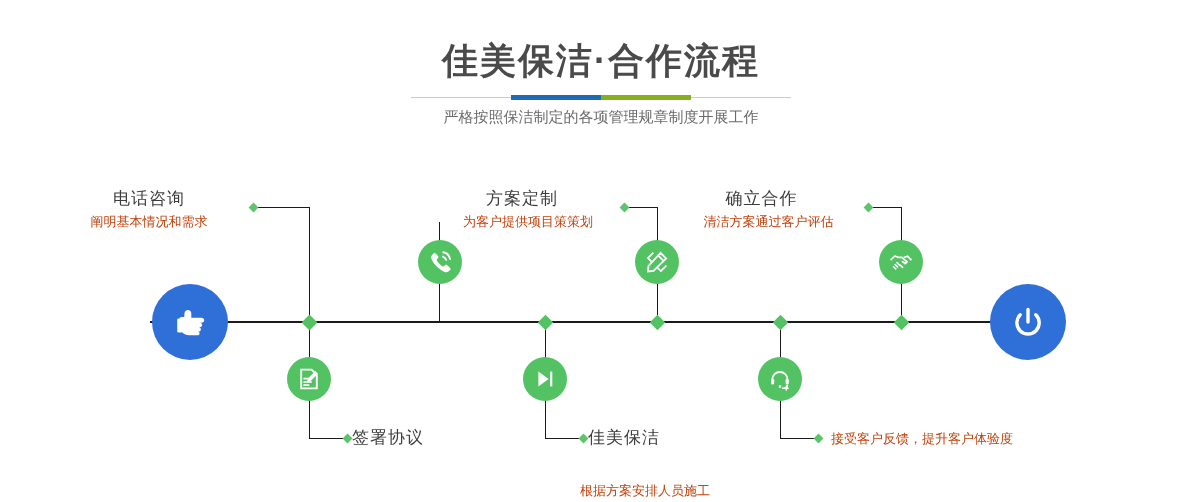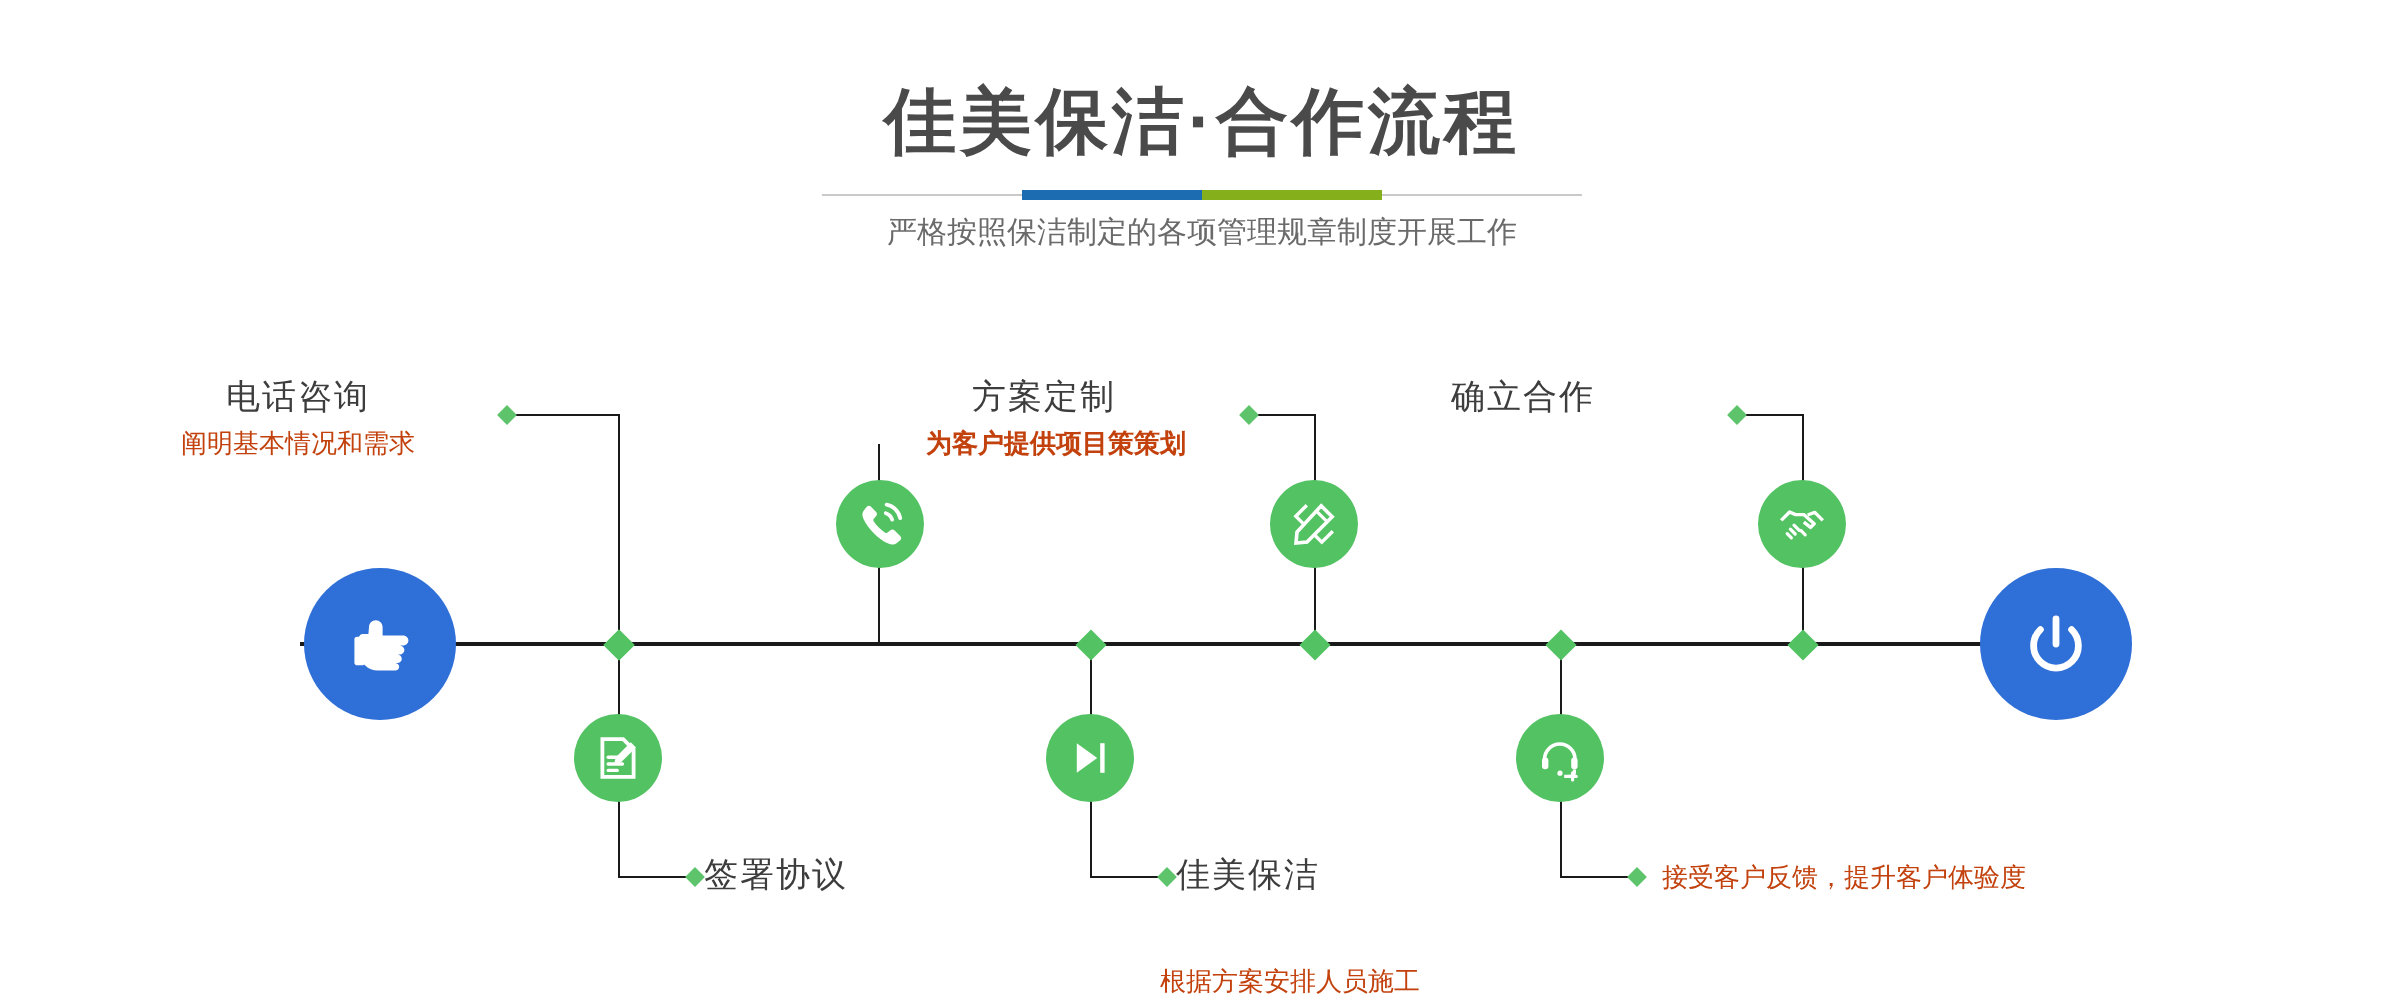--- a/index.html
+++ b/index.html
@@ -283,21 +283,21 @@
         <line x1="14.1" y1="6.4" x2="19.6" y2="11.9" stroke="#ffffff" stroke-width="1.6"></line>
         <path fill="none" stroke="#ffffff" stroke-width="1.7" d="M9.4 3.6l-5.5 5.5 3.6 3.6"></path>
         <path fill="none" stroke="#ffffff" stroke-width="1.7" d="M22.4 16.6l-5.5 5.5-3.6-3.6"></path>
       </svg>
     </span>
   </div>
   <div class="vline" style="left:657px; top:222px; height:100px;"></div>
 
   <div class="label-block right-align" style="left:425px; top:188px; width:194px;">
     <div class="label-title">方案定制</div>
-    <div class="label-desc" style="margin-right:-12px;font-weight:bold;">为客户提供项目策策划</div>
+    <div class="label-desc" style="margin-right:-12px;">为客户提供项目策策划</div>
   </div>
 
   <div class="diamond" style="left:775px; top:317px;"></div>
   <div class="vline" style="left:780px; top:320px; height:46px;"></div>
 
   <div class="node-circle" style="left:758px; top:357px;">
     <span>
       <svg width="26" height="26" viewBox="0 0 26 26">
         <path fill="none" stroke="#ffffff" stroke-width="1.8" d="M5.3 13.6a7.6 7.6 0 0 1 15.2 0"></path>
         <rect x="4" y="12.8" width="3.2" height="5.8" rx="1.5" fill="#ffffff"></rect>
@@ -329,15 +329,16 @@
         <path fill="none" stroke="#ffffff" stroke-width="1.7" stroke-linejoin="round" d="M23.4 11.2l-4-4-3.6 1.3"></path>
         <path fill="none" stroke="#ffffff" stroke-width="1.6" stroke-linecap="round" d="M9 13.6l2.6 2.6M7.2 15.6l2.4 2.4M5.6 17.8l2.1 2.1"></path>
         <path fill="none" stroke="#ffffff" stroke-width="1.6" stroke-linecap="round" d="M12.4 16.2l2.2 2.2"></path>
       </svg>
     </span>
   </div>
   <div class="vline" style="left:901px; top:222px; height:100px;"></div>
 
   <div class="label-block right-align" style="left:660px; top:188px; width:203px;">
     <div class="label-title">确立合作</div>
+    <div class="label-desc" style="margin-right:-14px;">清洁方案通过客户评估</div>
   </div>
 
 </div>
 
 </body></html>

